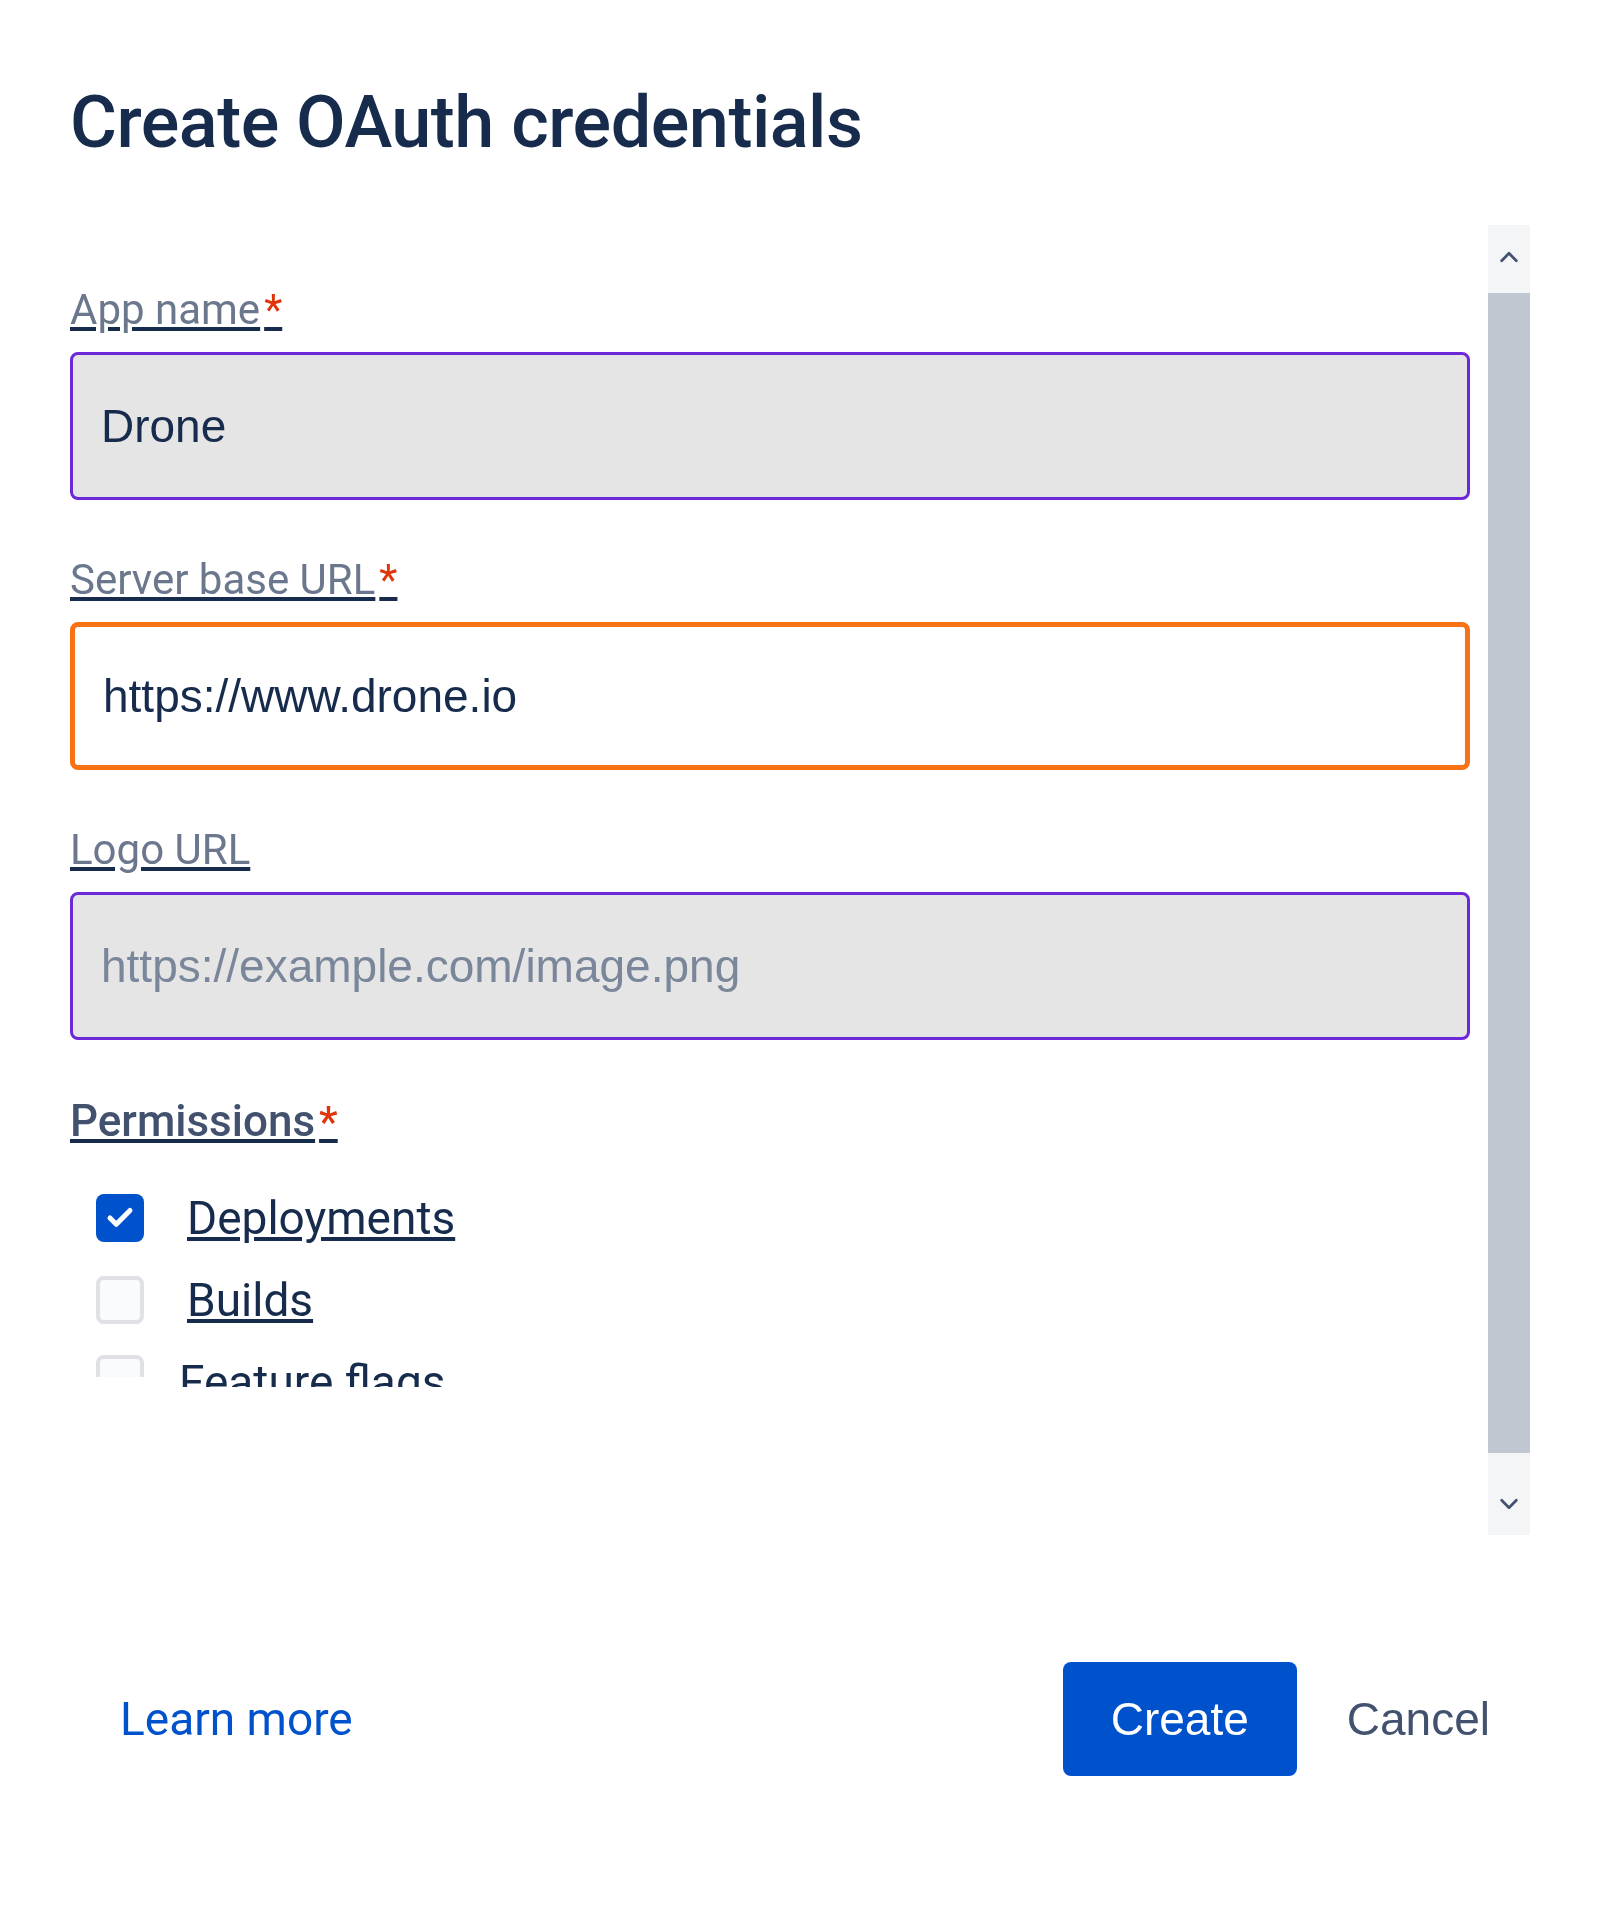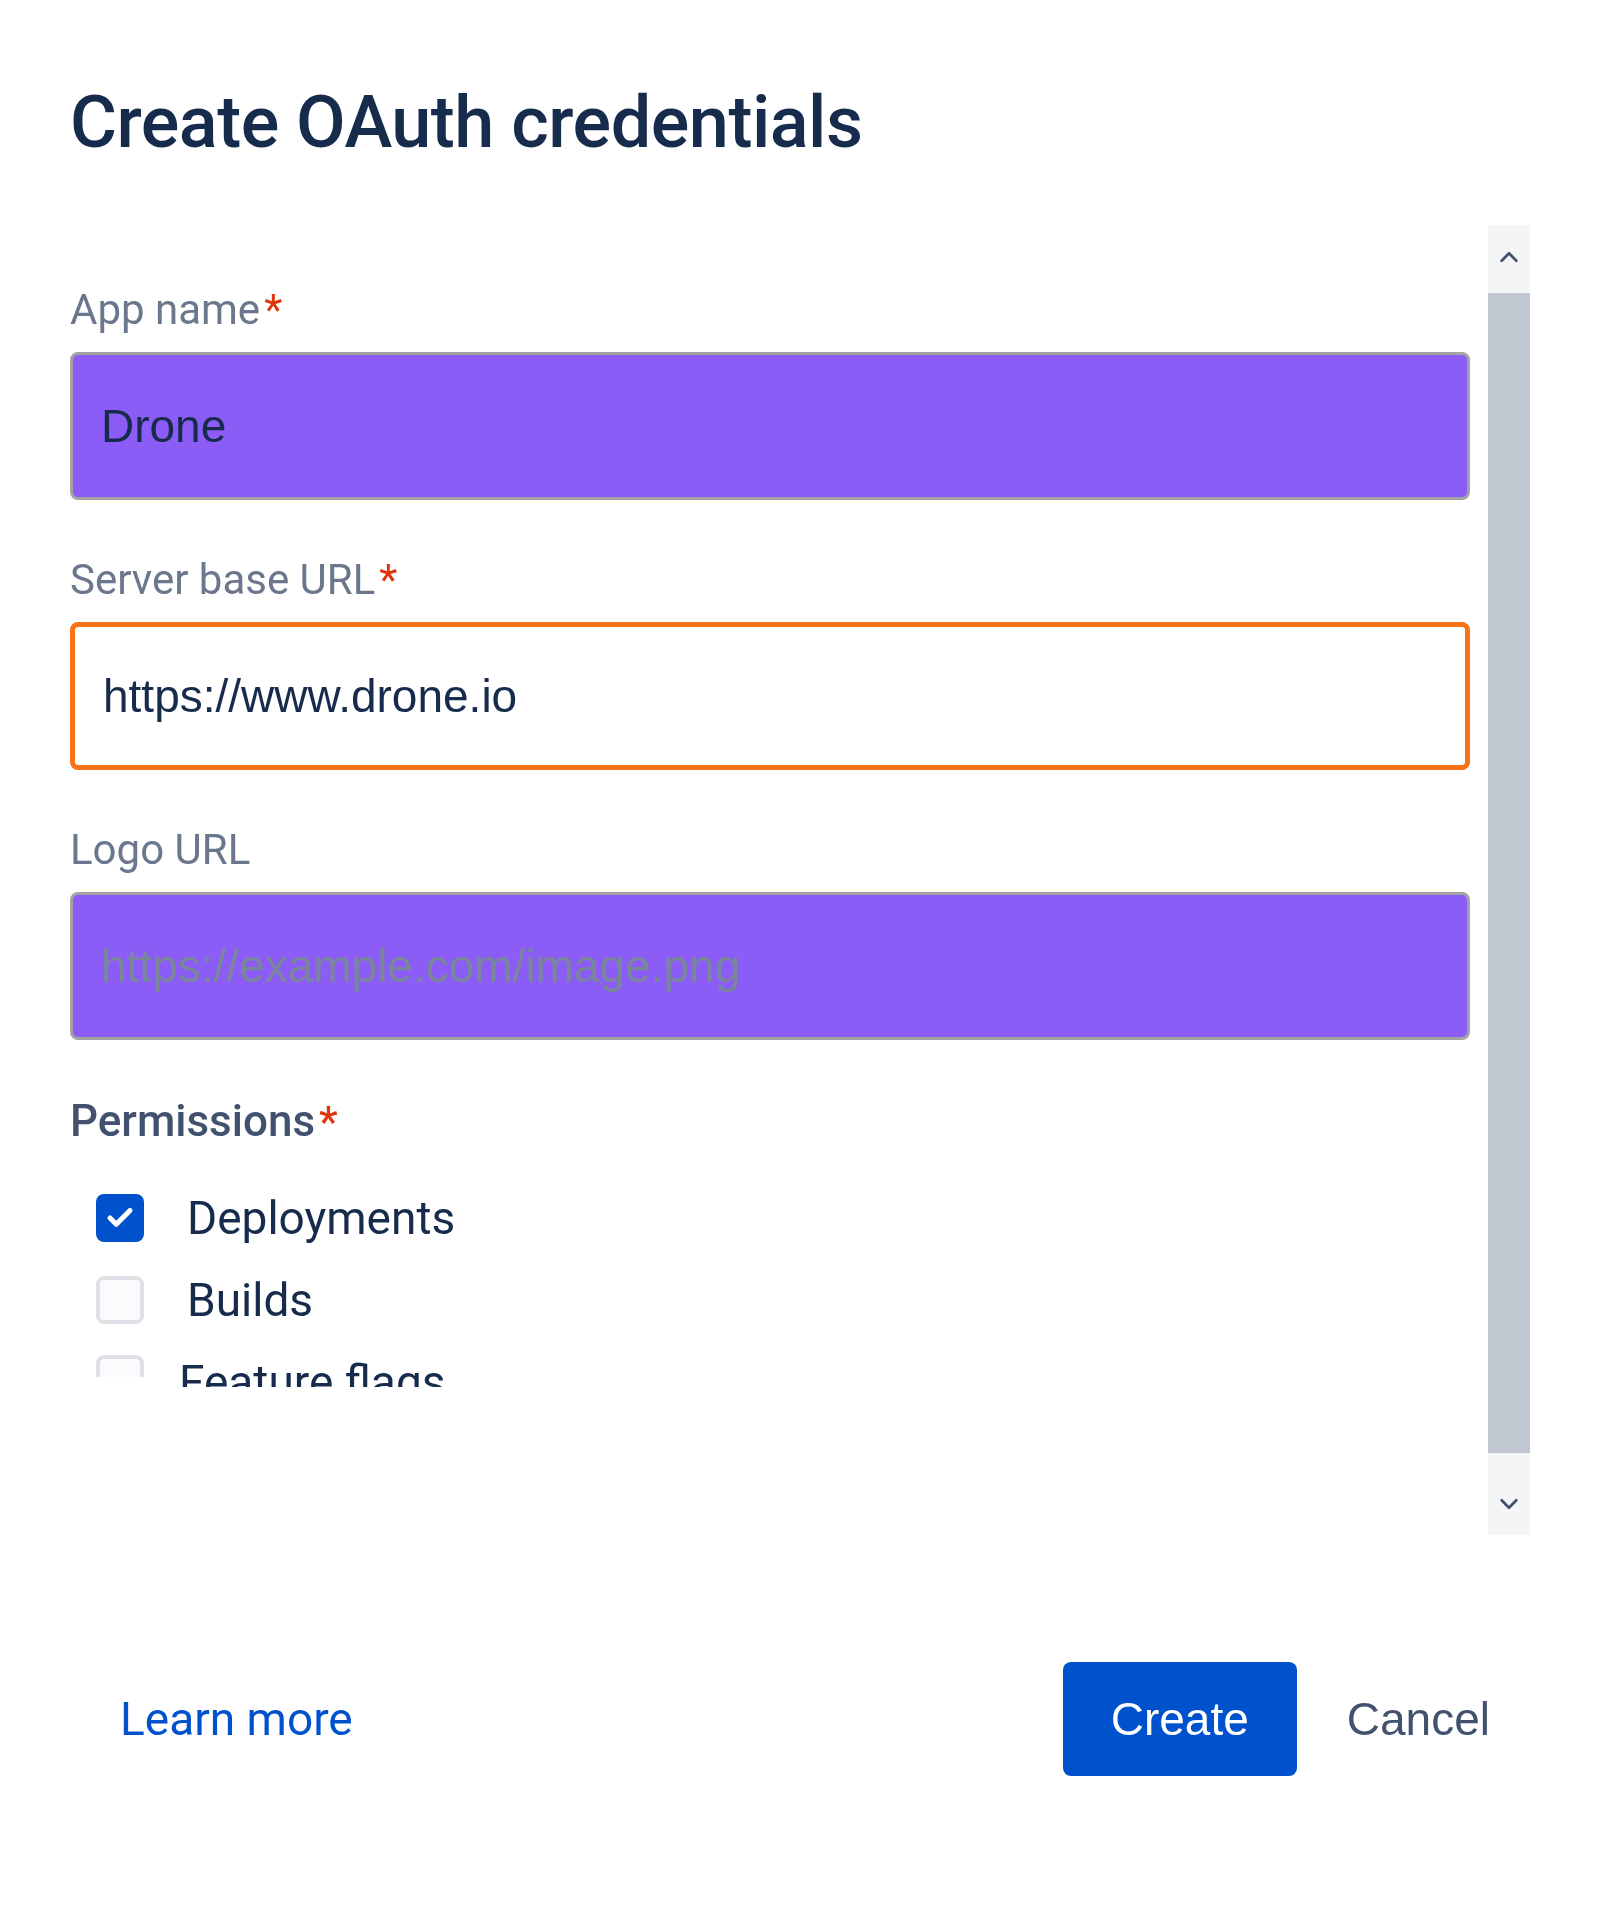--- a/index.html
+++ b/index.html
@@ -28,20 +28,21 @@
     height: 1310px;
   }
   .scroll-inner {
     position: absolute;
     left: 0;
     top: 0;
     right: 60px;
     bottom: 0;
     overflow: hidden;
     padding-top: 60px;
+    text-decoration: underline;
   }
   .scrollbar-track {
     position: absolute;
     right: 0;
     top: 0;
     width: 42px;
     height: 100%;
     background: #F4F5F7;
   }
   .scrollbar-thumb {
@@ -70,23 +71,23 @@
   .field-label {
     font-size: 42px;
     color: #6B778C;
     margin-bottom: 18px;
     display: block;
   }
   .req { color: #DE350B; font-size: 42px; margin-left: 4px; }
   .text-input {
     width: 100%;
     height: 148px;
-    border: 3px solid #a3a3a3;
+    border: 3px solid #6d28d9;
     border-radius: 8px;
-    background: #8b5cf6;
+    background: #e5e5e5;
     font-size: 46px;
     padding: 0 28px;
     color: #172B4D;
     outline: none;
   }
   .text-input.focused {
     border: 5px solid #f97316;
     background: #fff;
   }
   .text-input::placeholder { color: #7A869A; }

